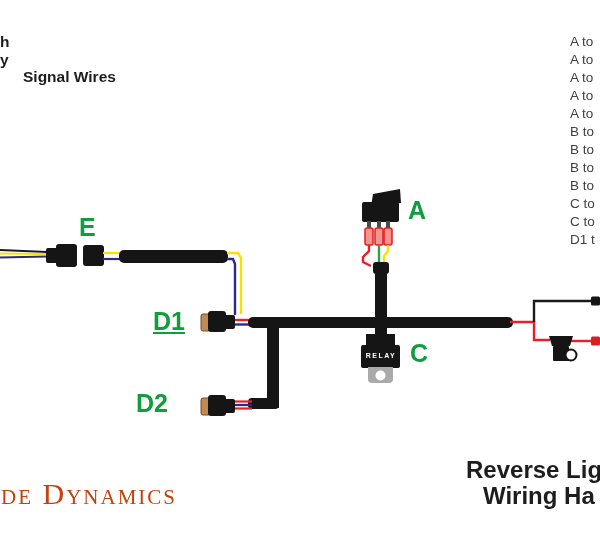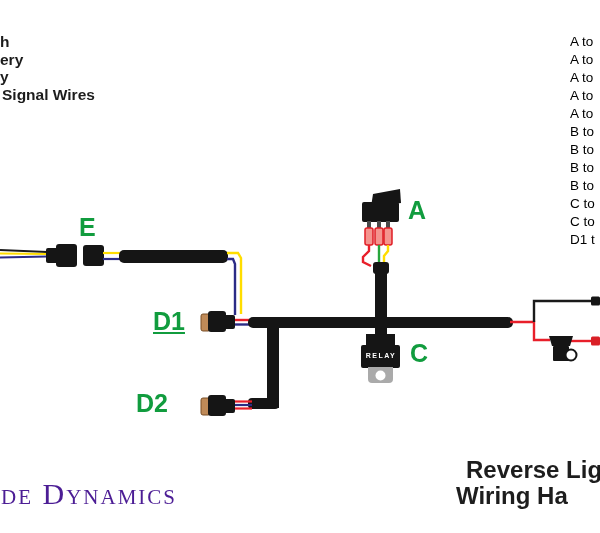--- a/index.html
+++ b/index.html
@@ -6,42 +6,42 @@
   body{
     width:600px;height:533px;position:relative;overflow:hidden;
     background:#ffffff;font-family:"Liberation Sans",sans-serif;
   }
   .abs{position:absolute;}
   
   .legend-left{
     left:0;top:33px;color:#1c1c1c;font-weight:700;
     font-size:15.5px;line-height:17.6px;white-space:nowrap;
   }
-  .legend-left .frag6{padding-left:2px;}
+  .legend-left .frag6{padding-left:23px;}
   
   .conn-list{
-    left:570px;top:33px;color:#000000;
+    left:570px;top:33px;color:#404040;
     font-size:13.5px;line-height:18px;white-space:nowrap;
   }
   
   .comp-label{
     color:#119c3e;font-weight:700;font-size:25px;line-height:25px;white-space:nowrap;
   }
   
   .relay-text{
     left:358px;top:352px;width:46px;text-align:center;
     color:#ffffff;font-size:7px;font-weight:700;letter-spacing:1.5px;white-space:nowrap;
   }
   
   .title-line{
     color:#1d1d1d;font-weight:700;font-size:24px;line-height:24px;white-space:nowrap;
   }
   
   .logo{
-    left:1px;top:477px;color:#4c1d95;
+    left:1px;top:477px;color:#c2410c;
     font-family:"Liberation Serif",serif;font-variant:small-caps;
     font-size:30px;letter-spacing:2px;white-space:nowrap;
   }
   svg{position:absolute;left:0;top:0;}
 </style>
 </head>
 <body>
 
 <svg width="600" height="533" viewBox="0 0 600 533">
 
@@ -112,21 +112,20 @@
     <line x1="571" y1="341" x2="592" y2="341" stroke="#e81f2a" stroke-width="2.4"></line>
     <rect x="591" y="336.5" width="9" height="9" rx="1.5" fill="#d91f26"></rect>
     <polygon points="549,336 573,336 570,346 552,346" fill="#151515"></polygon>
     <rect x="553" y="346" width="16" height="15" rx="1" fill="#151515"></rect>
     <circle cx="571" cy="355" r="5.5" fill="#ffffff" stroke="#151515" stroke-width="2"></circle>
   </g>
 </svg>
 
 <div class="abs legend-left">
   <div>h</div>
-  <div>ery</div>
   <div>y</div>
   <div class="frag6">Signal Wires</div>
 </div>
 
 <div class="abs conn-list">
   <div>A to</div>
   <div>A to</div>
   <div>A to</div>
   <div>A to</div>
   <div>A to</div>
@@ -141,15 +140,15 @@
 
 <div class="abs comp-label" style="left:79px;top:215px;">E</div>
 <div class="abs comp-label" style="left:153px;top:309px;text-decoration:underline;">D1</div>
 <div class="abs comp-label" style="left:136px;top:391px;">D2</div>
 <div class="abs comp-label" style="left:408px;top:198px;">A</div>
 <div class="abs comp-label" style="left:410px;top:341px;">C</div>
 
 <div class="abs relay-text">RELAY</div>
 
 <div class="abs title-line" style="left:466px;top:458px;">Reverse Lig</div>
-<div class="abs title-line" style="left:456px;top:484px;">Wiring Ha</div>
+<div class="abs title-line" style="left:483px;top:484px;">Wiring Ha</div>
 
 <div class="abs logo">de Dynamics</div>
 
 </body></html>

